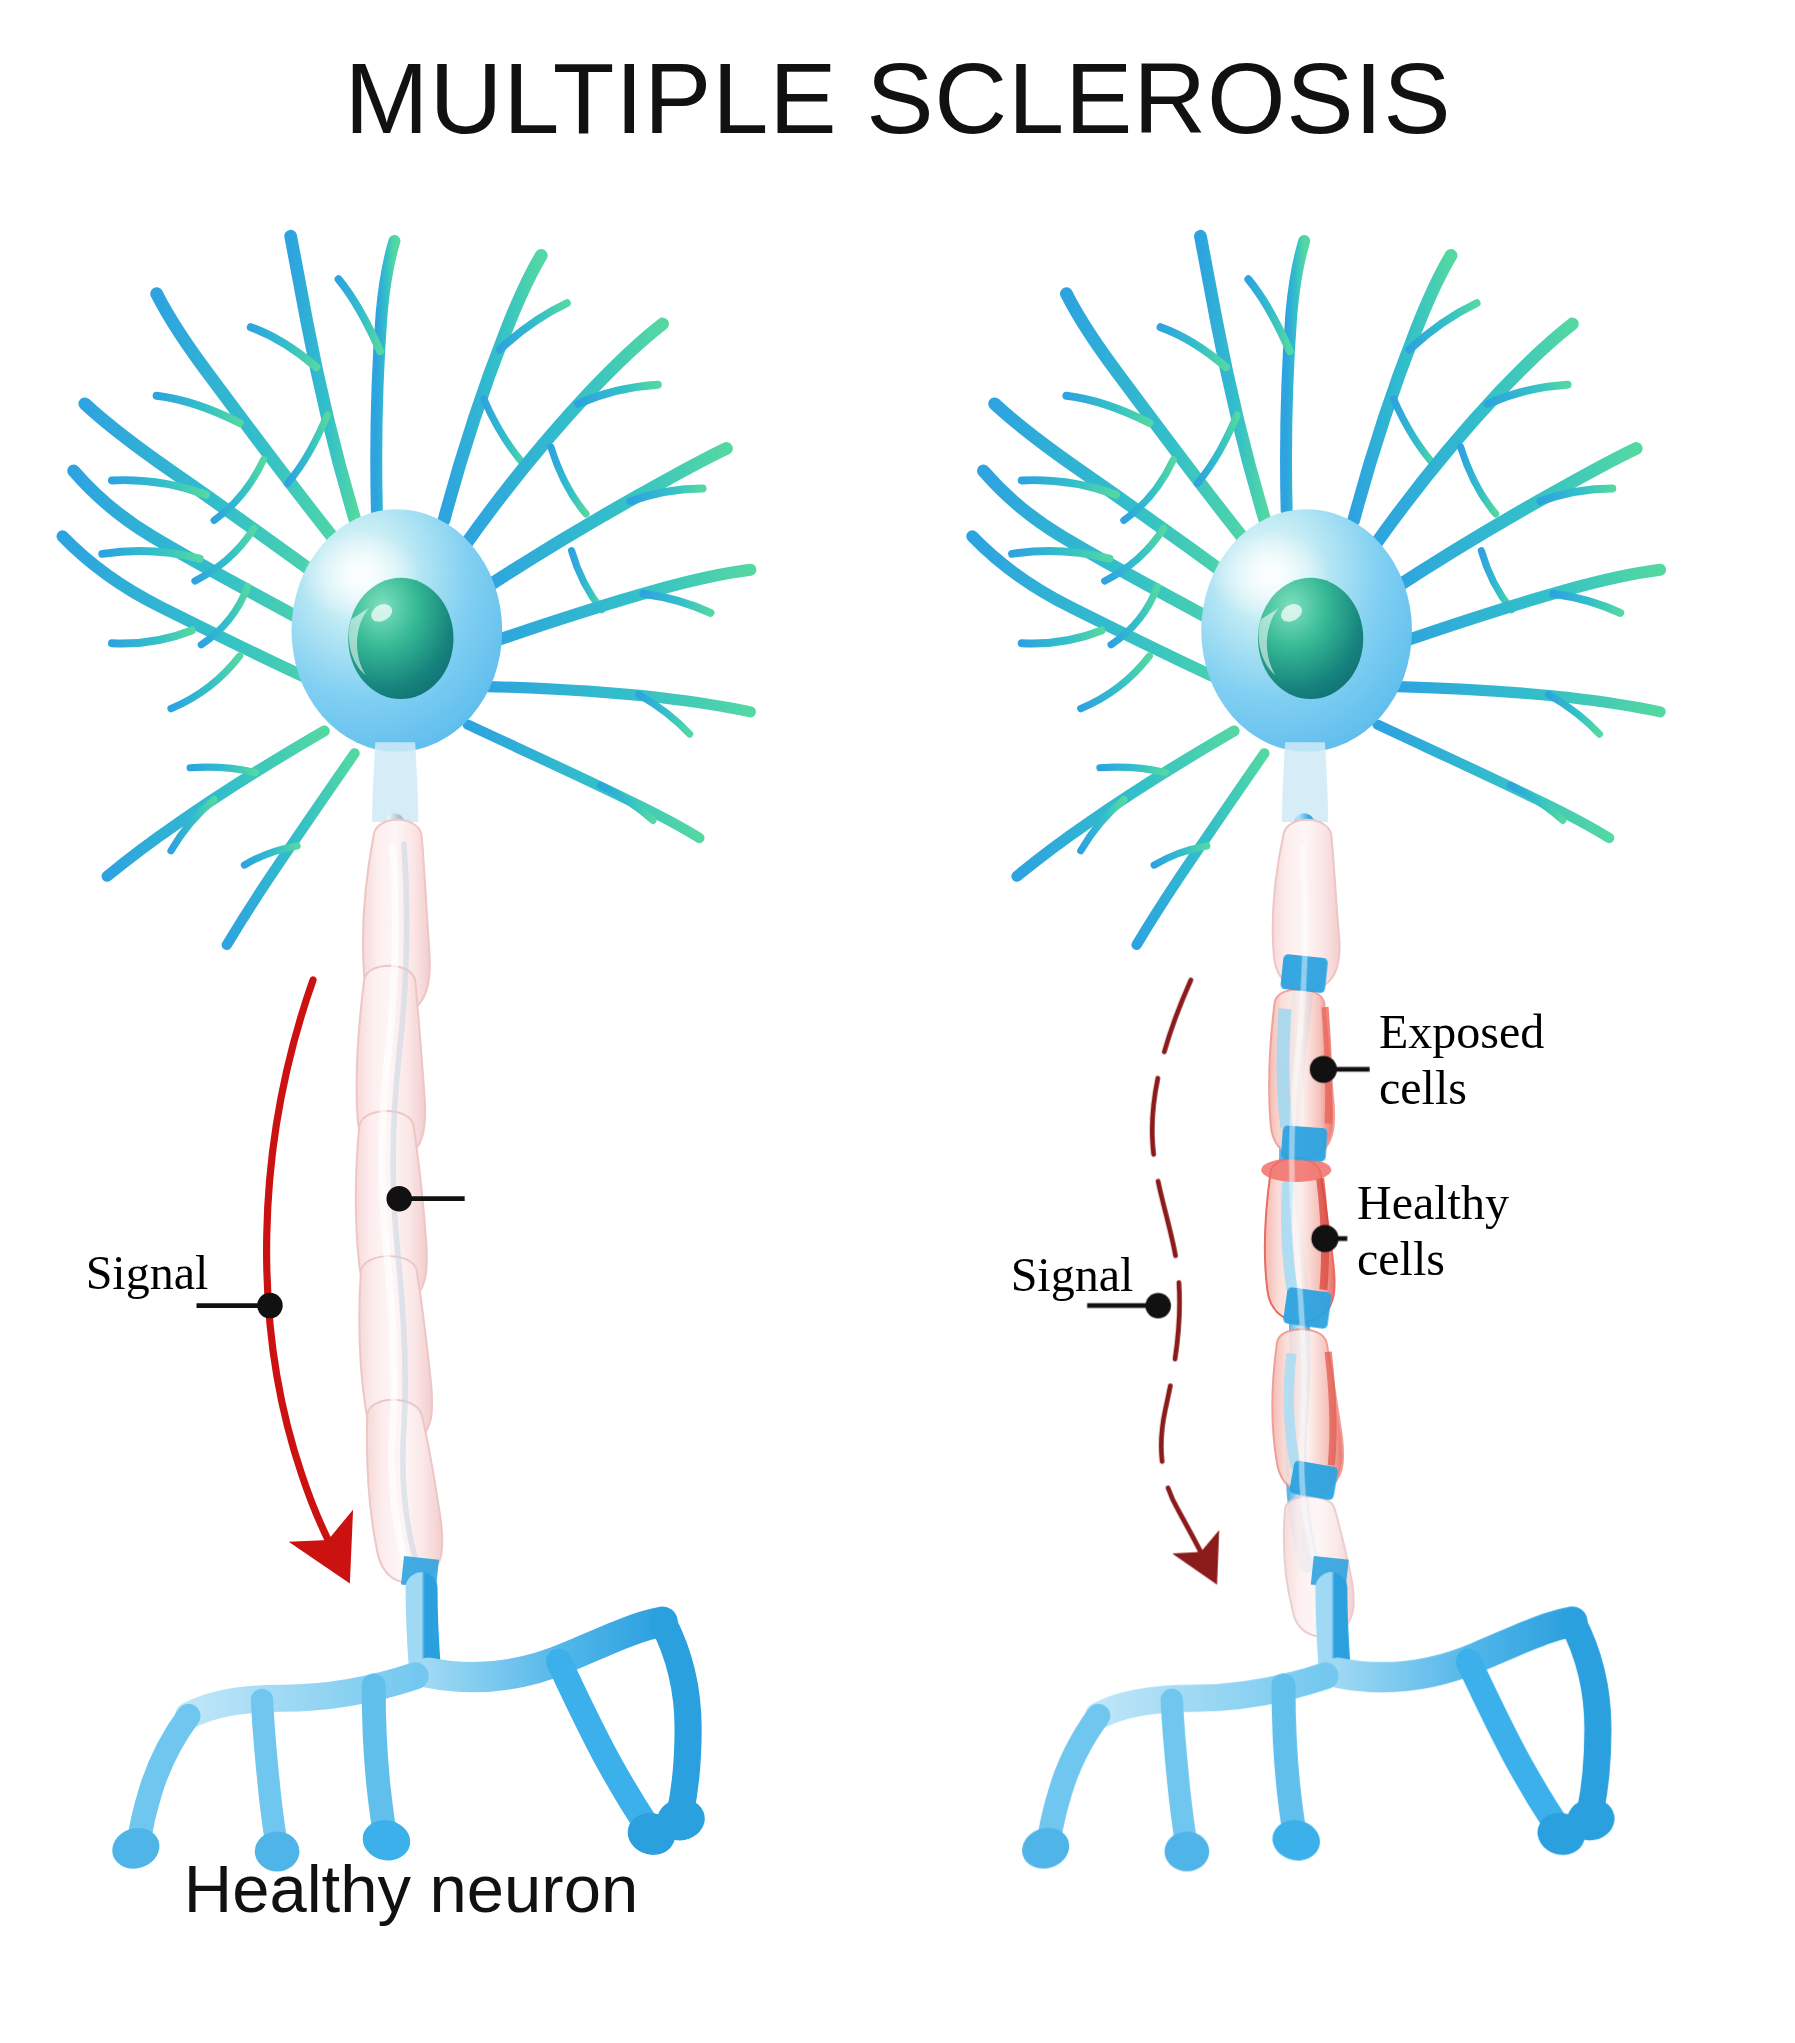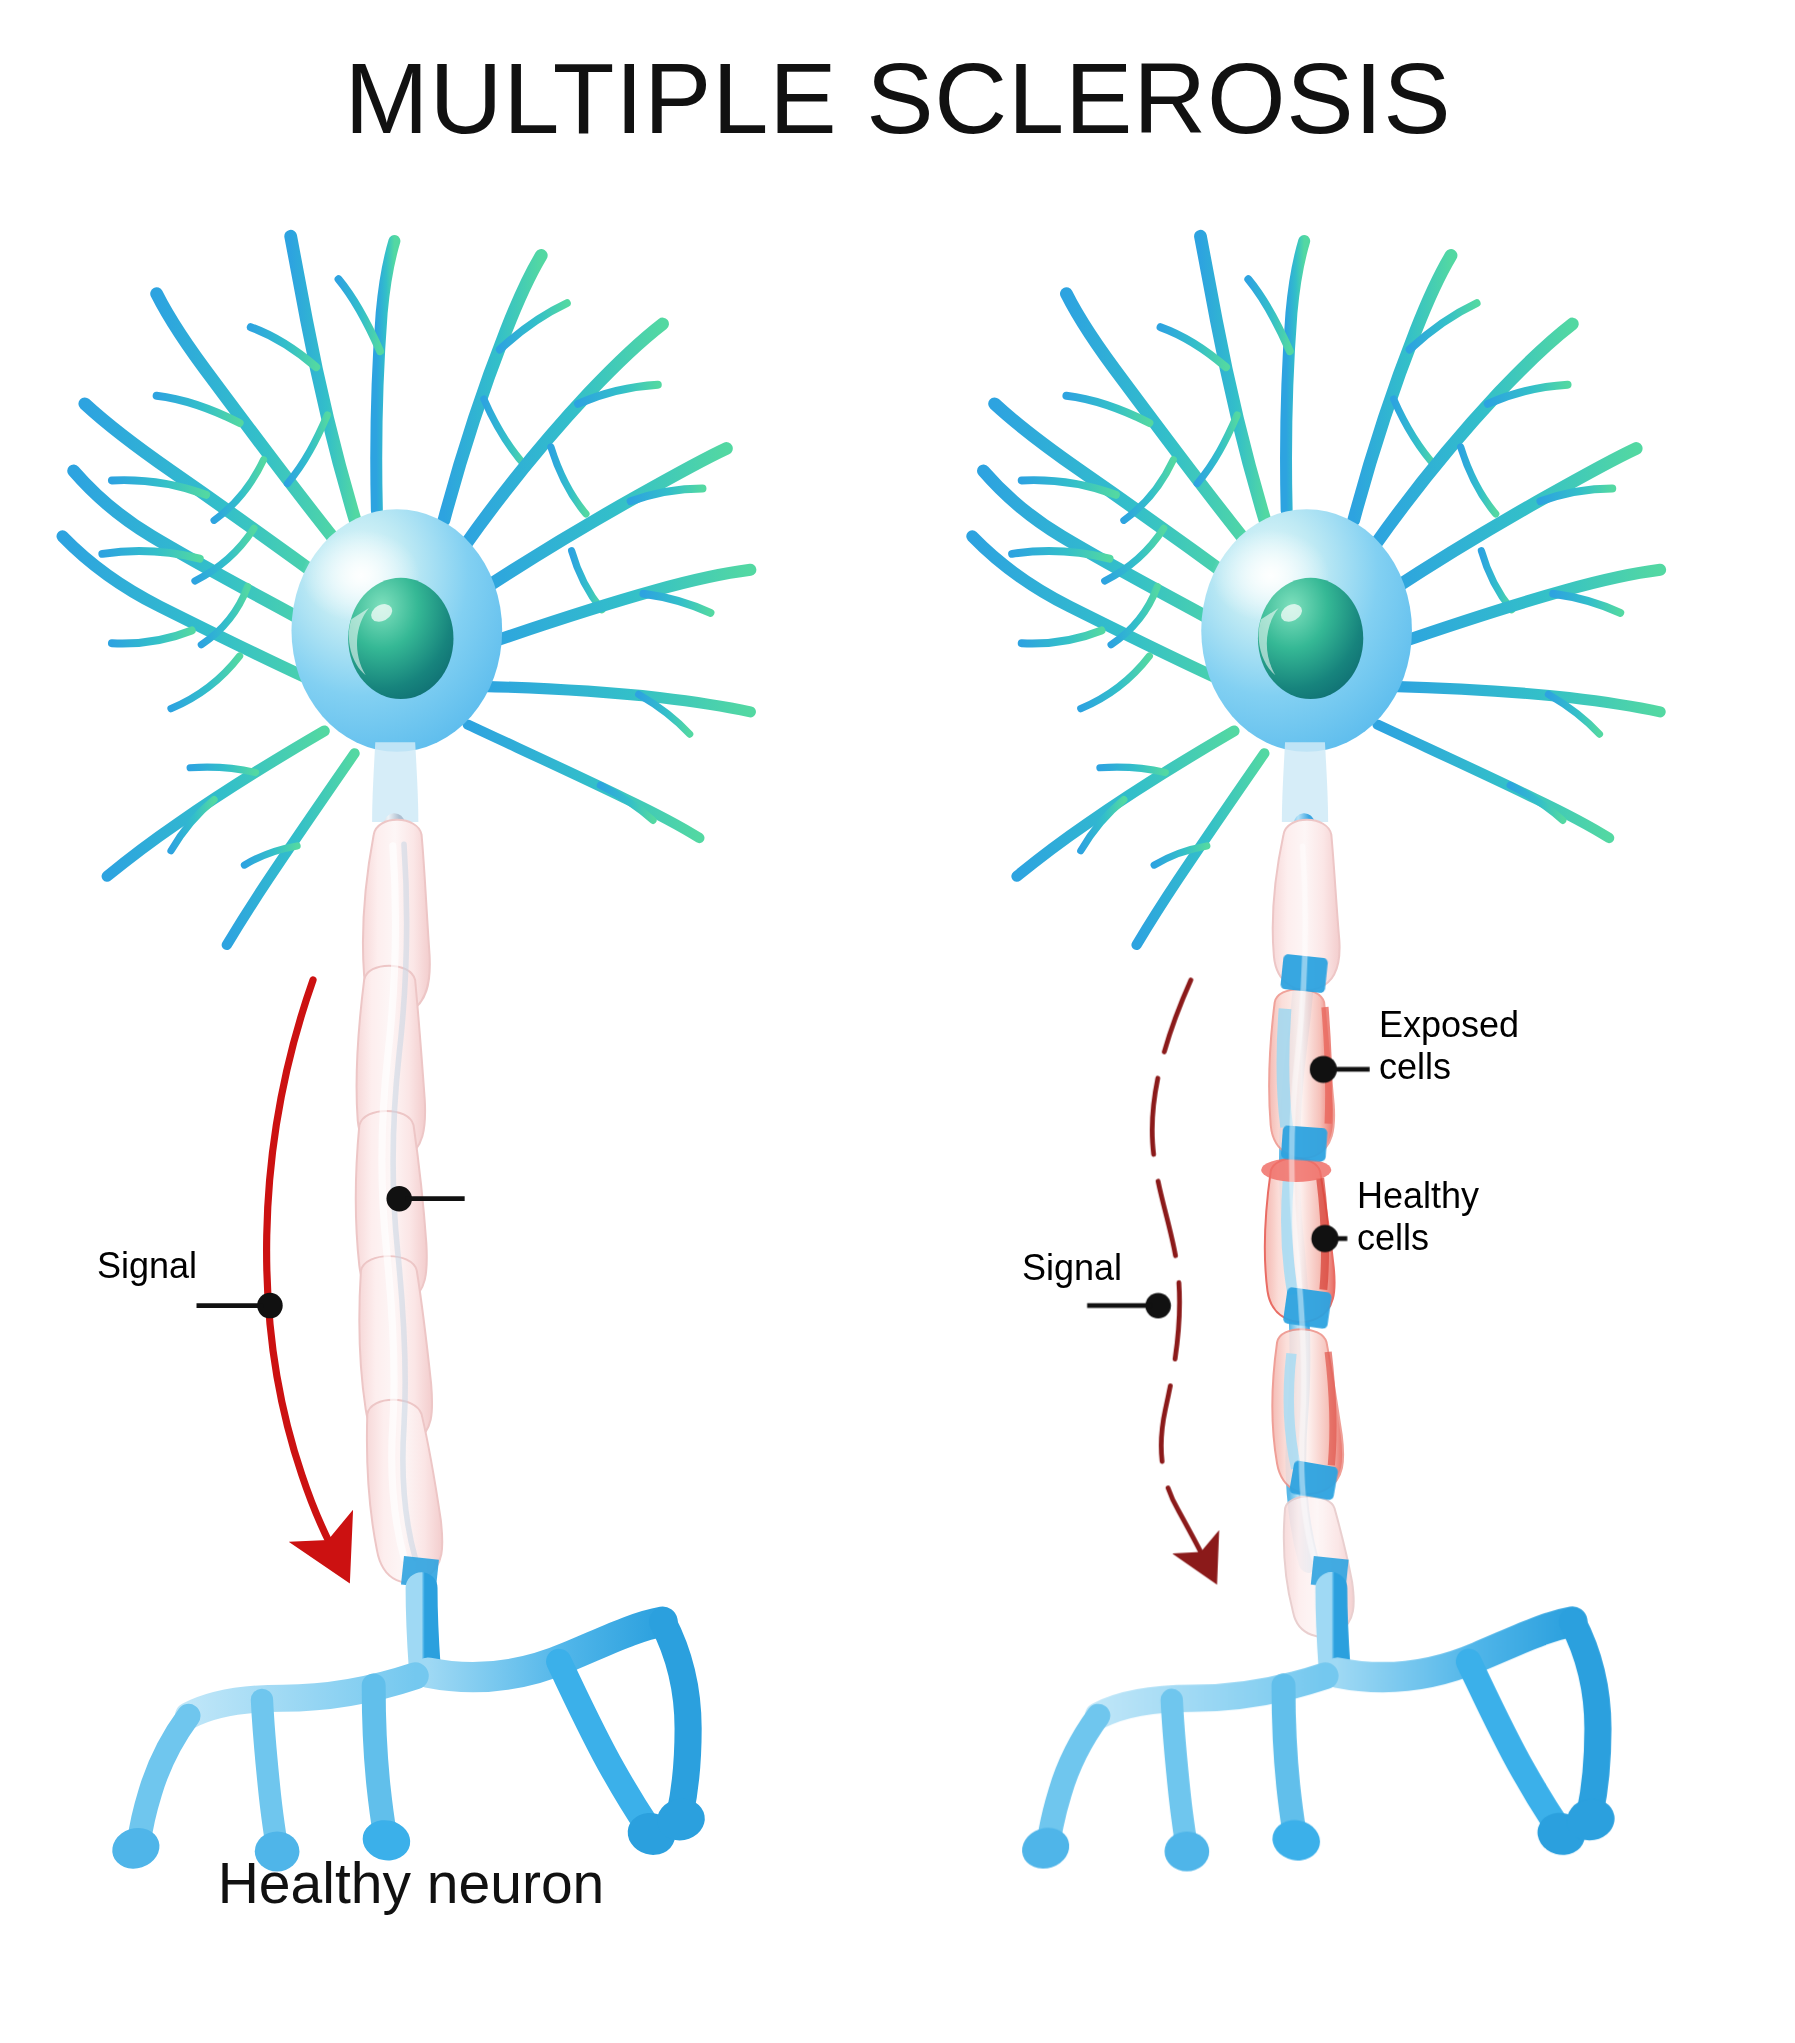--- a/index.html
+++ b/index.html
@@ -29,42 +29,43 @@
     text-align: center;
     font-size: 101px;
     font-weight: 400;
     letter-spacing: 0.8px;
     line-height: 1.05;
     color: #111111;
     white-space: nowrap;
   }
   .panel-caption {
     position: absolute;
-    font-size: 57px;
+    font-size: 67px;
     font-weight: 400;
     color: #111111;
     white-space: nowrap;
     text-align: center;
   }
   #caption-healthy {
     top: 1850px;
     left: 0;
     width: 822px;
   }
   #caption-ms {
     top: 1850px;
     left: 942px;
     width: 822px;
   }
   .lbl {
     position: absolute;
-    font-size: 36px;
+    font-size: 48px;
     line-height: 1.16;
     color: #000000;
     white-space: nowrap;
+    font-family: Liberation Serif, serif;
   }
   .lbl.r { text-align: center; }
   #label-schwann  { top: 1152px; left: 474px; }
   #label-signal-l { top: 1245px; left: 29px;  width: 236px; }
   #label-exposed  { top: 1004px; left: 1379px; }
   #label-damaged  { top: 1175px; left: 1357px; }
   #label-signal-r { top: 1247px; left: 954px; width: 236px; }
   svg { display: block; }
   #art {
     position: absolute;

